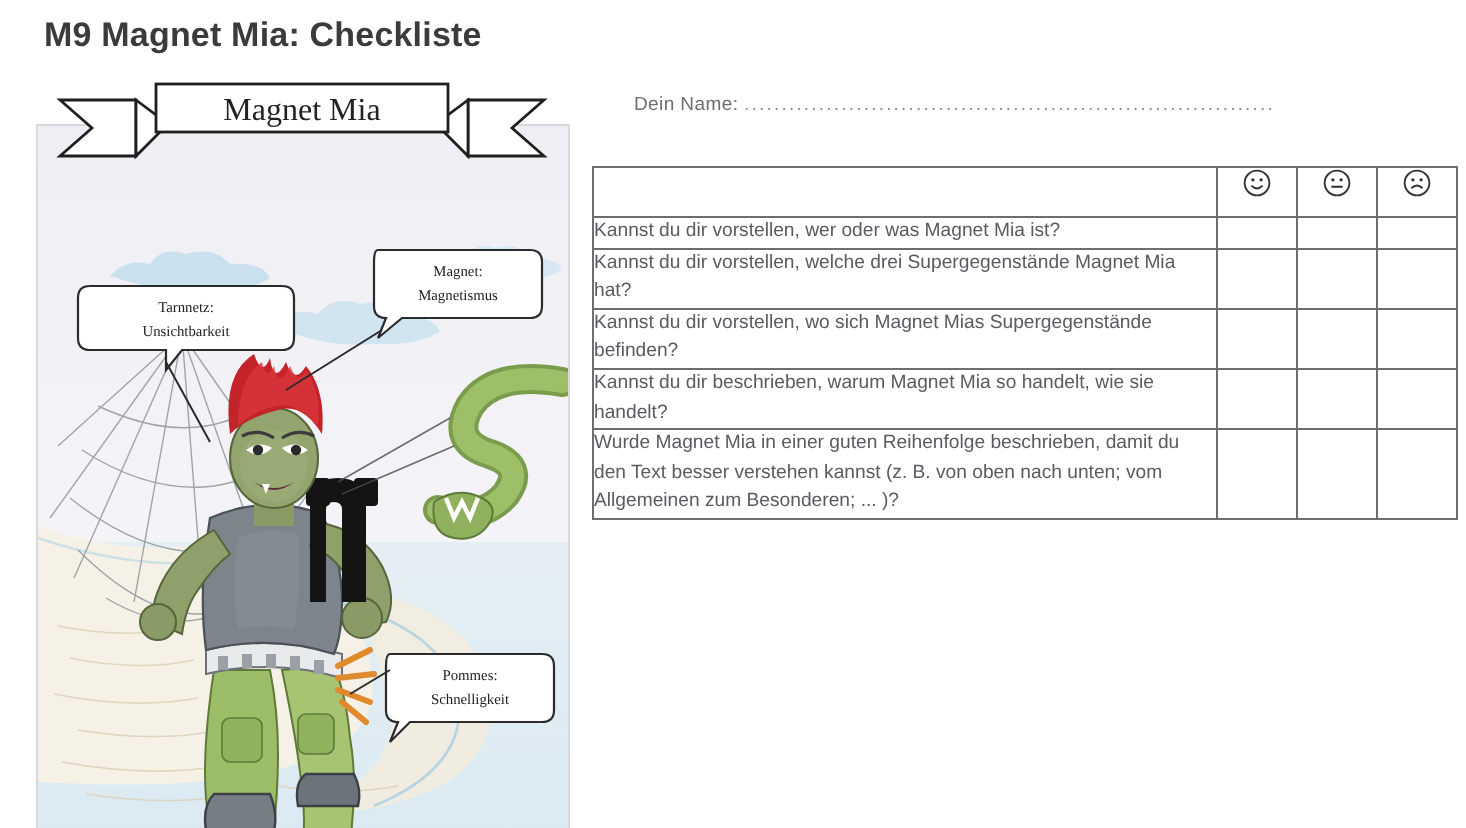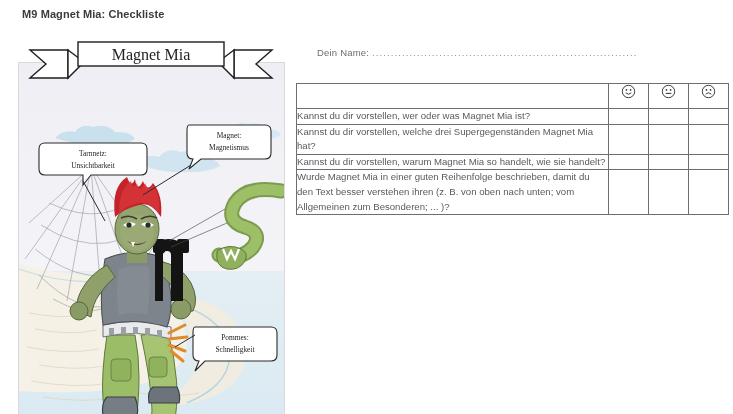--- a/index.html
+++ b/index.html
@@ -14,21 +14,21 @@
     overflow: hidden;
     font-family: "Liberation Sans", sans-serif;
     color: #4a4a4a;
   }
 
   
   #page-title {
     position: absolute;
     left: 22px;
     top: 8px;
-    font-size: 11px;
+    font-size: 17px;
     font-weight: bold;
     color: #3b3b3b;
     letter-spacing: 0.1px;
     white-space: nowrap;
   }
 
   
   #illustration-panel {
     position: absolute;
     left: 18px;
@@ -343,31 +343,37 @@
         </span>
       </td>
     </tr>
   <tr>
         <td class="q-cell">Kannst du dir vorstellen, wer oder was Magnet Mia ist?</td>
         <td class="mark-cell"></td>
         <td class="mark-cell"></td>
         <td class="mark-cell"></td>
       </tr>
       <tr>
-        <td class="q-cell">Kannst du dir vorstellen, welche drei Supergegenständen Magnet Mia hat?</td>
+        <td class="q-cell">Kannst du dir vorstellen, welche drei Supergegenstände Magnet Mia hat?</td>
         <td class="mark-cell"></td>
         <td class="mark-cell"></td>
         <td class="mark-cell"></td>
       </tr>
       <tr>
-        <td class="q-cell">Kannst du dir vorstellen, warum Magnet Mia so handelt, wie sie handelt?</td>
+        <td class="q-cell">Kannst du dir vorstellen, wo sich Magnet Mias Supergegenstände befinden?</td>
         <td class="mark-cell"></td>
         <td class="mark-cell"></td>
         <td class="mark-cell"></td>
       </tr>
       <tr>
-        <td class="q-cell">Wurde Magnet Mia in einer guten Reihenfolge beschrieben, damit du den Text besser verstehen ihren (z. B. von oben nach unten; vom Allgemeinen zum Besonderen; ... )?</td>
+        <td class="q-cell">Kannst du dir beschrieben, warum Magnet Mia so handelt, wie sie handelt?</td>
+        <td class="mark-cell"></td>
+        <td class="mark-cell"></td>
+        <td class="mark-cell"></td>
+      </tr>
+      <tr>
+        <td class="q-cell">Wurde Magnet Mia in einer guten Reihenfolge beschrieben, damit du den Text besser verstehen kannst (z. B. von oben nach unten; vom Allgemeinen zum Besonderen; ... )?</td>
         <td class="mark-cell"></td>
         <td class="mark-cell"></td>
         <td class="mark-cell"></td>
       </tr>
     </tbody>
 </table>
 
 </body></html>

